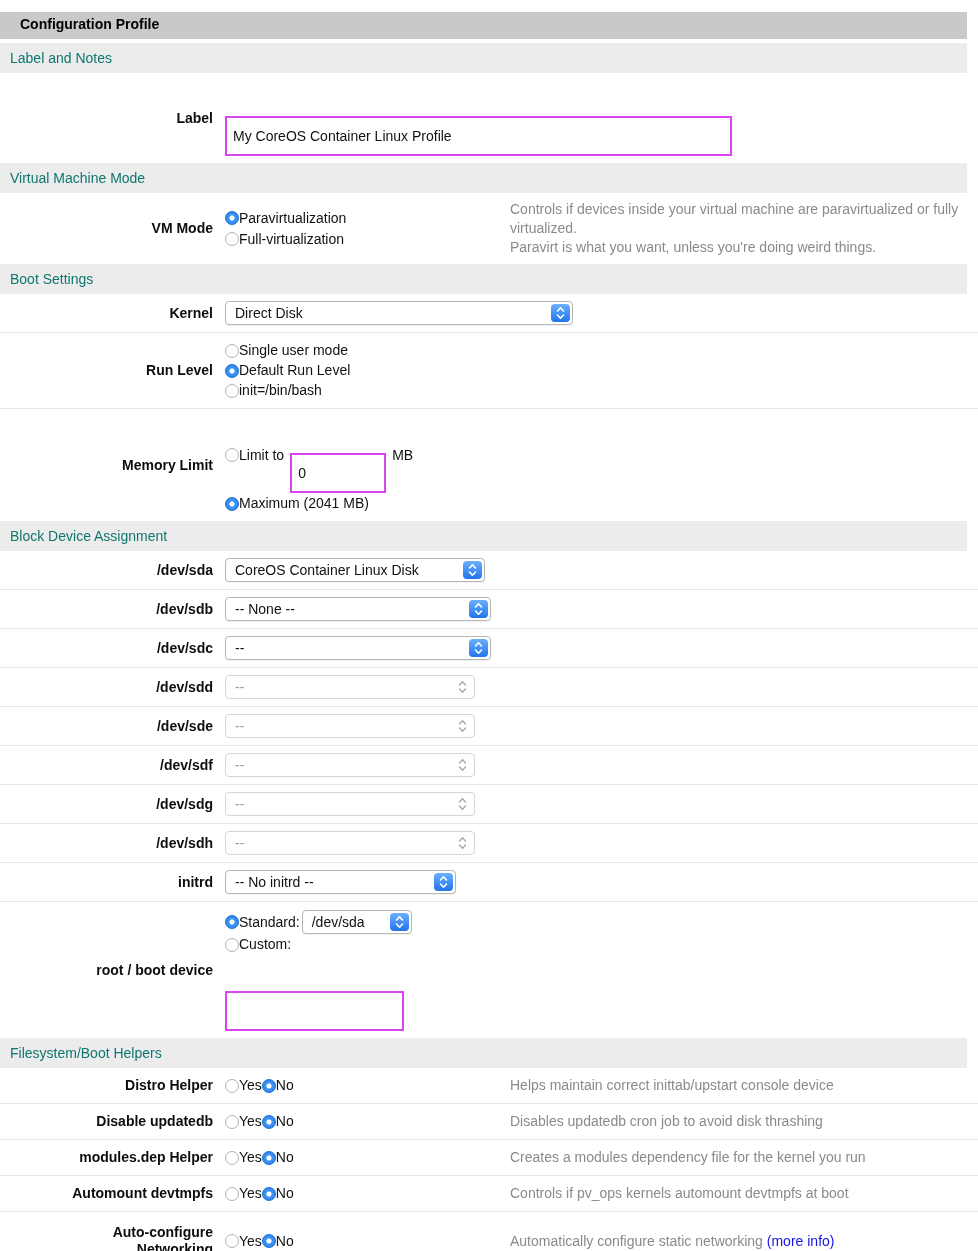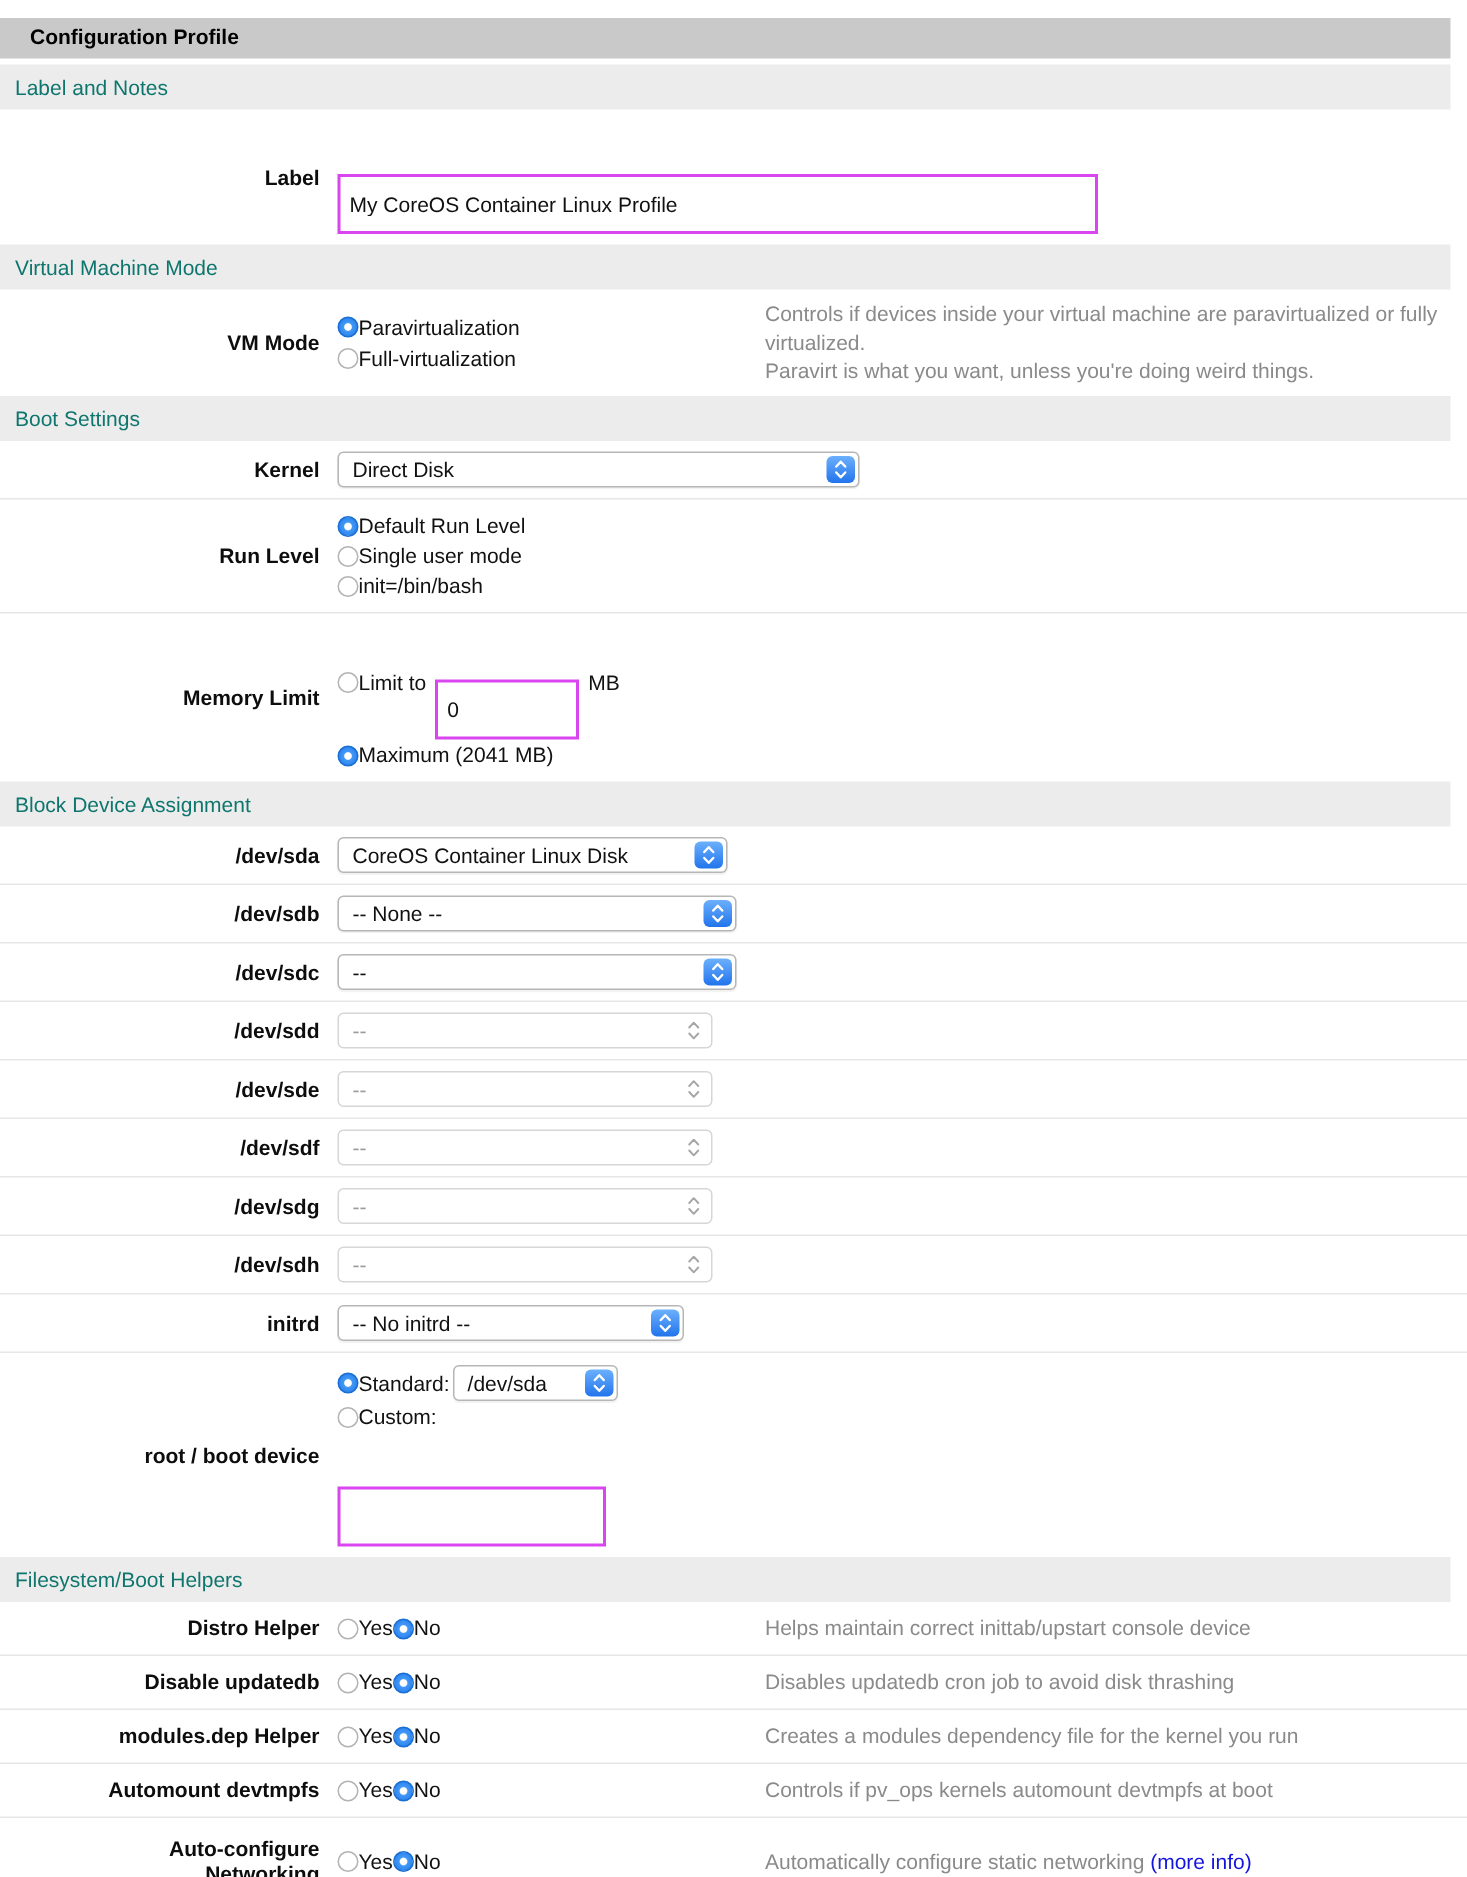--- a/index.html
+++ b/index.html
@@ -146,26 +146,26 @@
                   <path d="M1.5 9 L4.5 12.2 L7.5 9" fill="none" stroke="#fff" stroke-width="1.6" stroke-linecap="round" stroke-linejoin="round"></path>
                 </svg>
             </span>
           </div>
         </div>
       </div>
       <div class="row">
         <div class="row-label">Run Level</div>
         <div class="row-content">
           <label class="opt-line">
+            <span class="radio"></span>
+            <span>Single user mode</span>
+          </label>
+          <label class="opt-line">
             <span class="radio checked"></span>
             <span>Default Run Level</span>
-          </label>
-          <label class="opt-line">
-            <span class="radio"></span>
-            <span>Single user mode</span>
           </label>
           <label class="opt-line">
             <span class="radio"></span>
             <span>init=/bin/bash</span>
           </label>
         </div>
       </div>
       <div class="row">
         <div class="row-label">Memory Limit</div>
         <div class="row-content">

